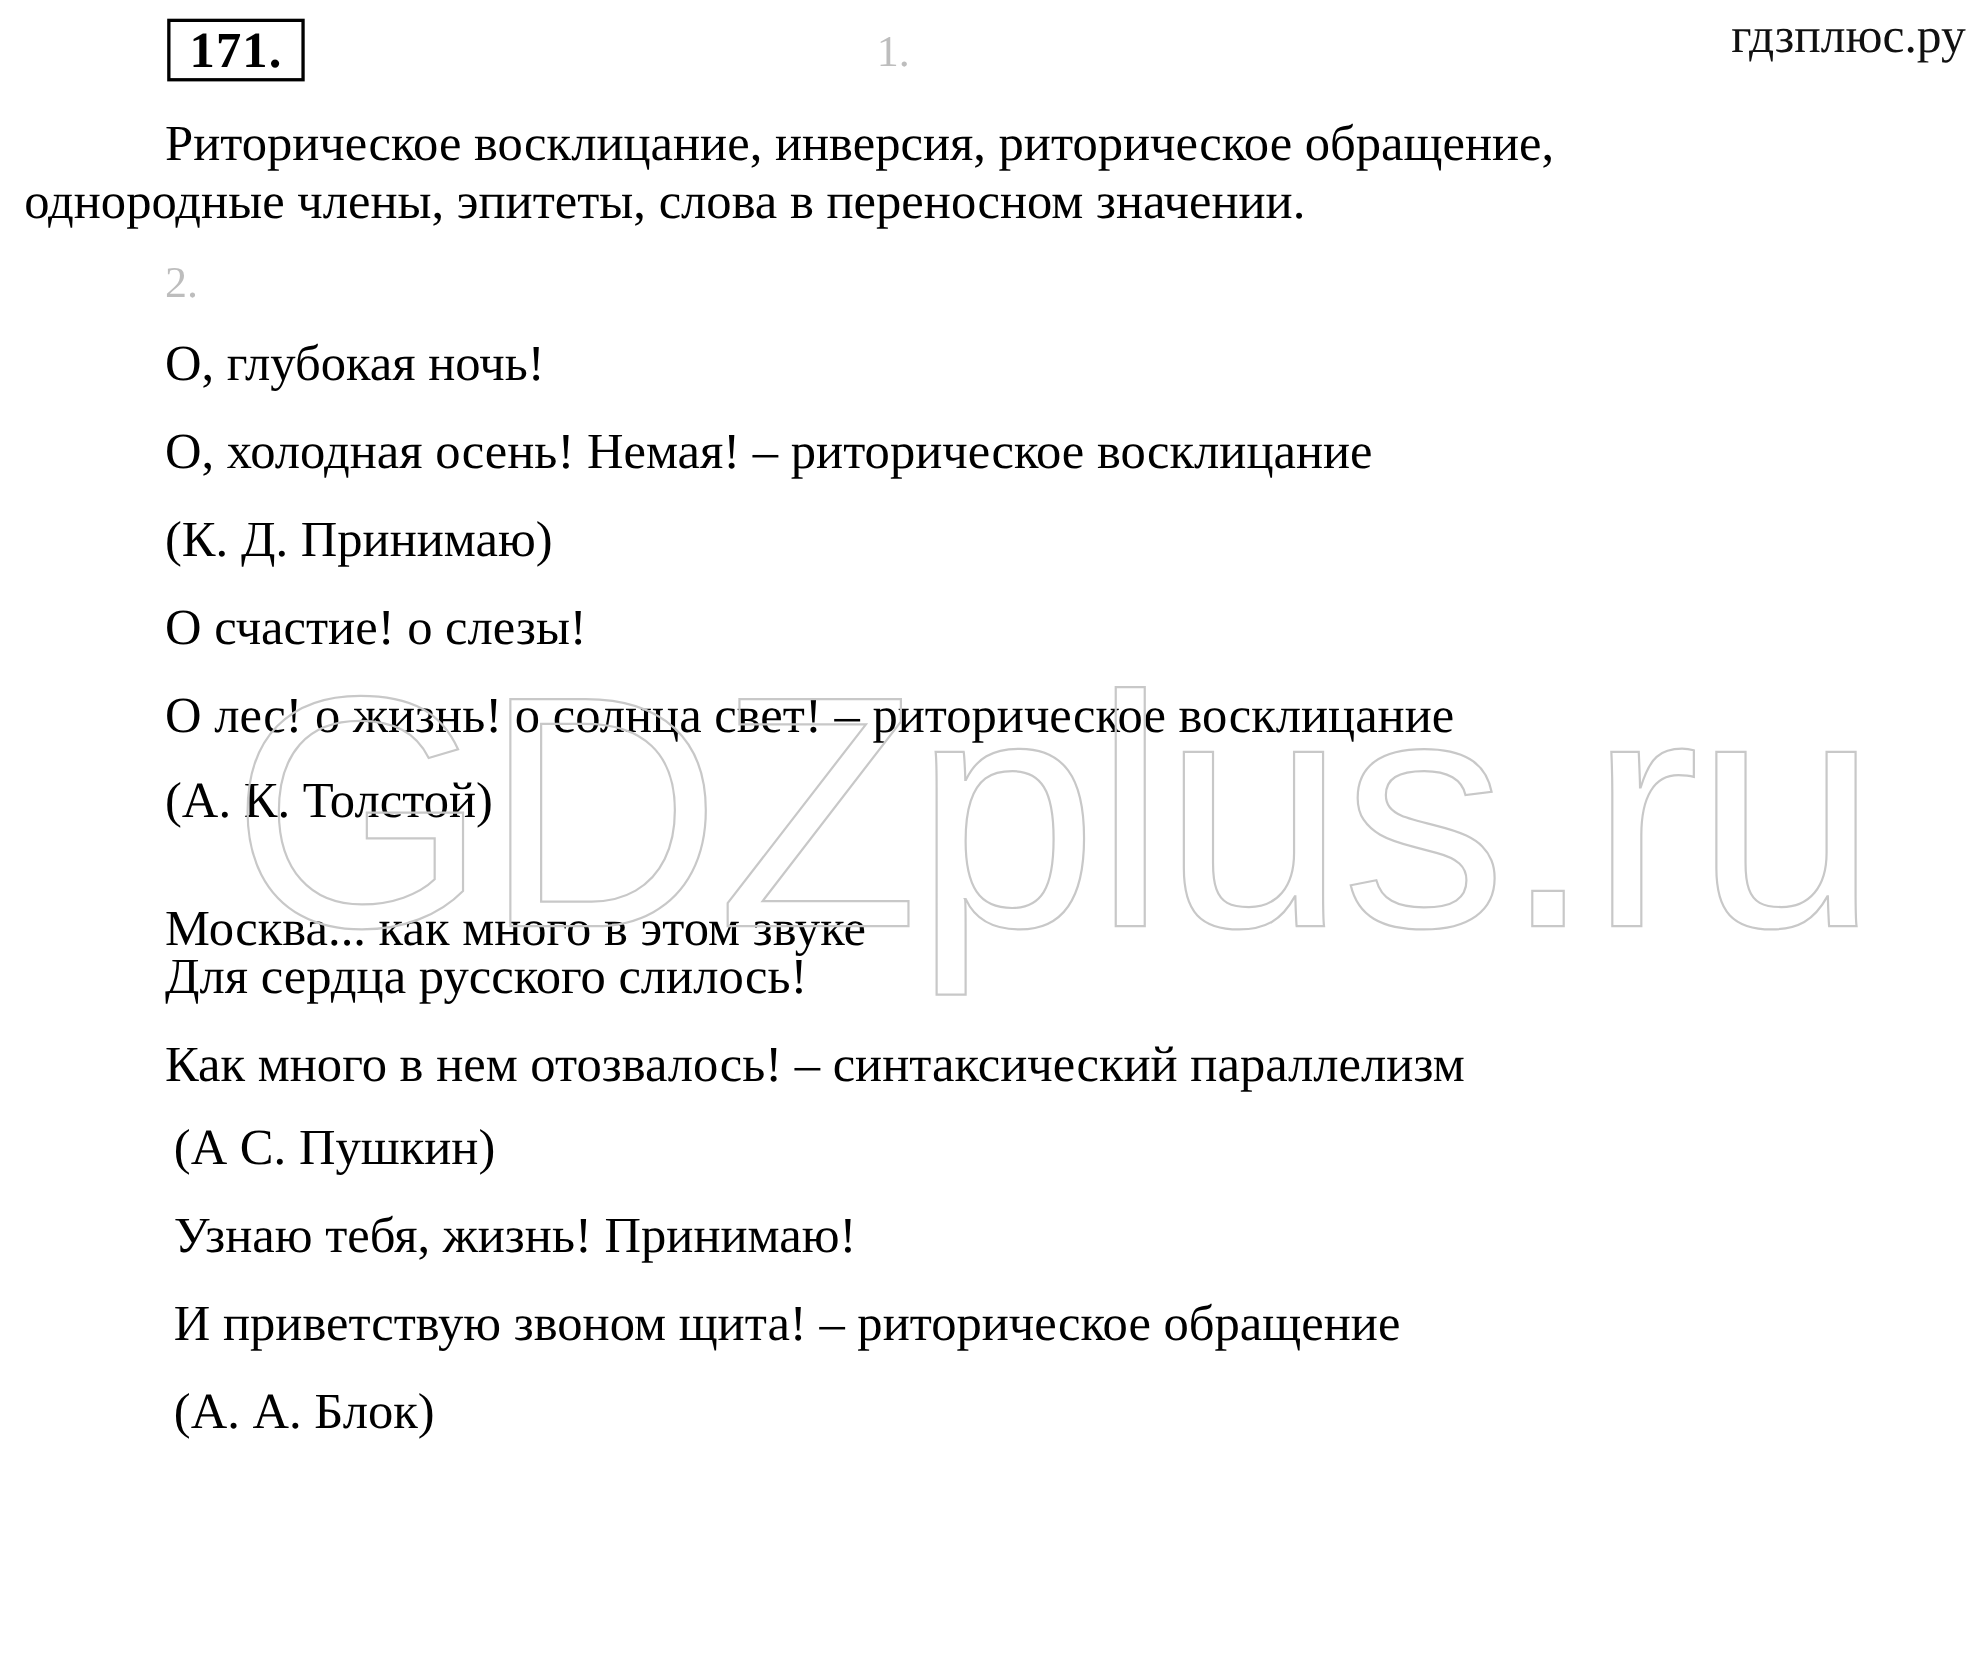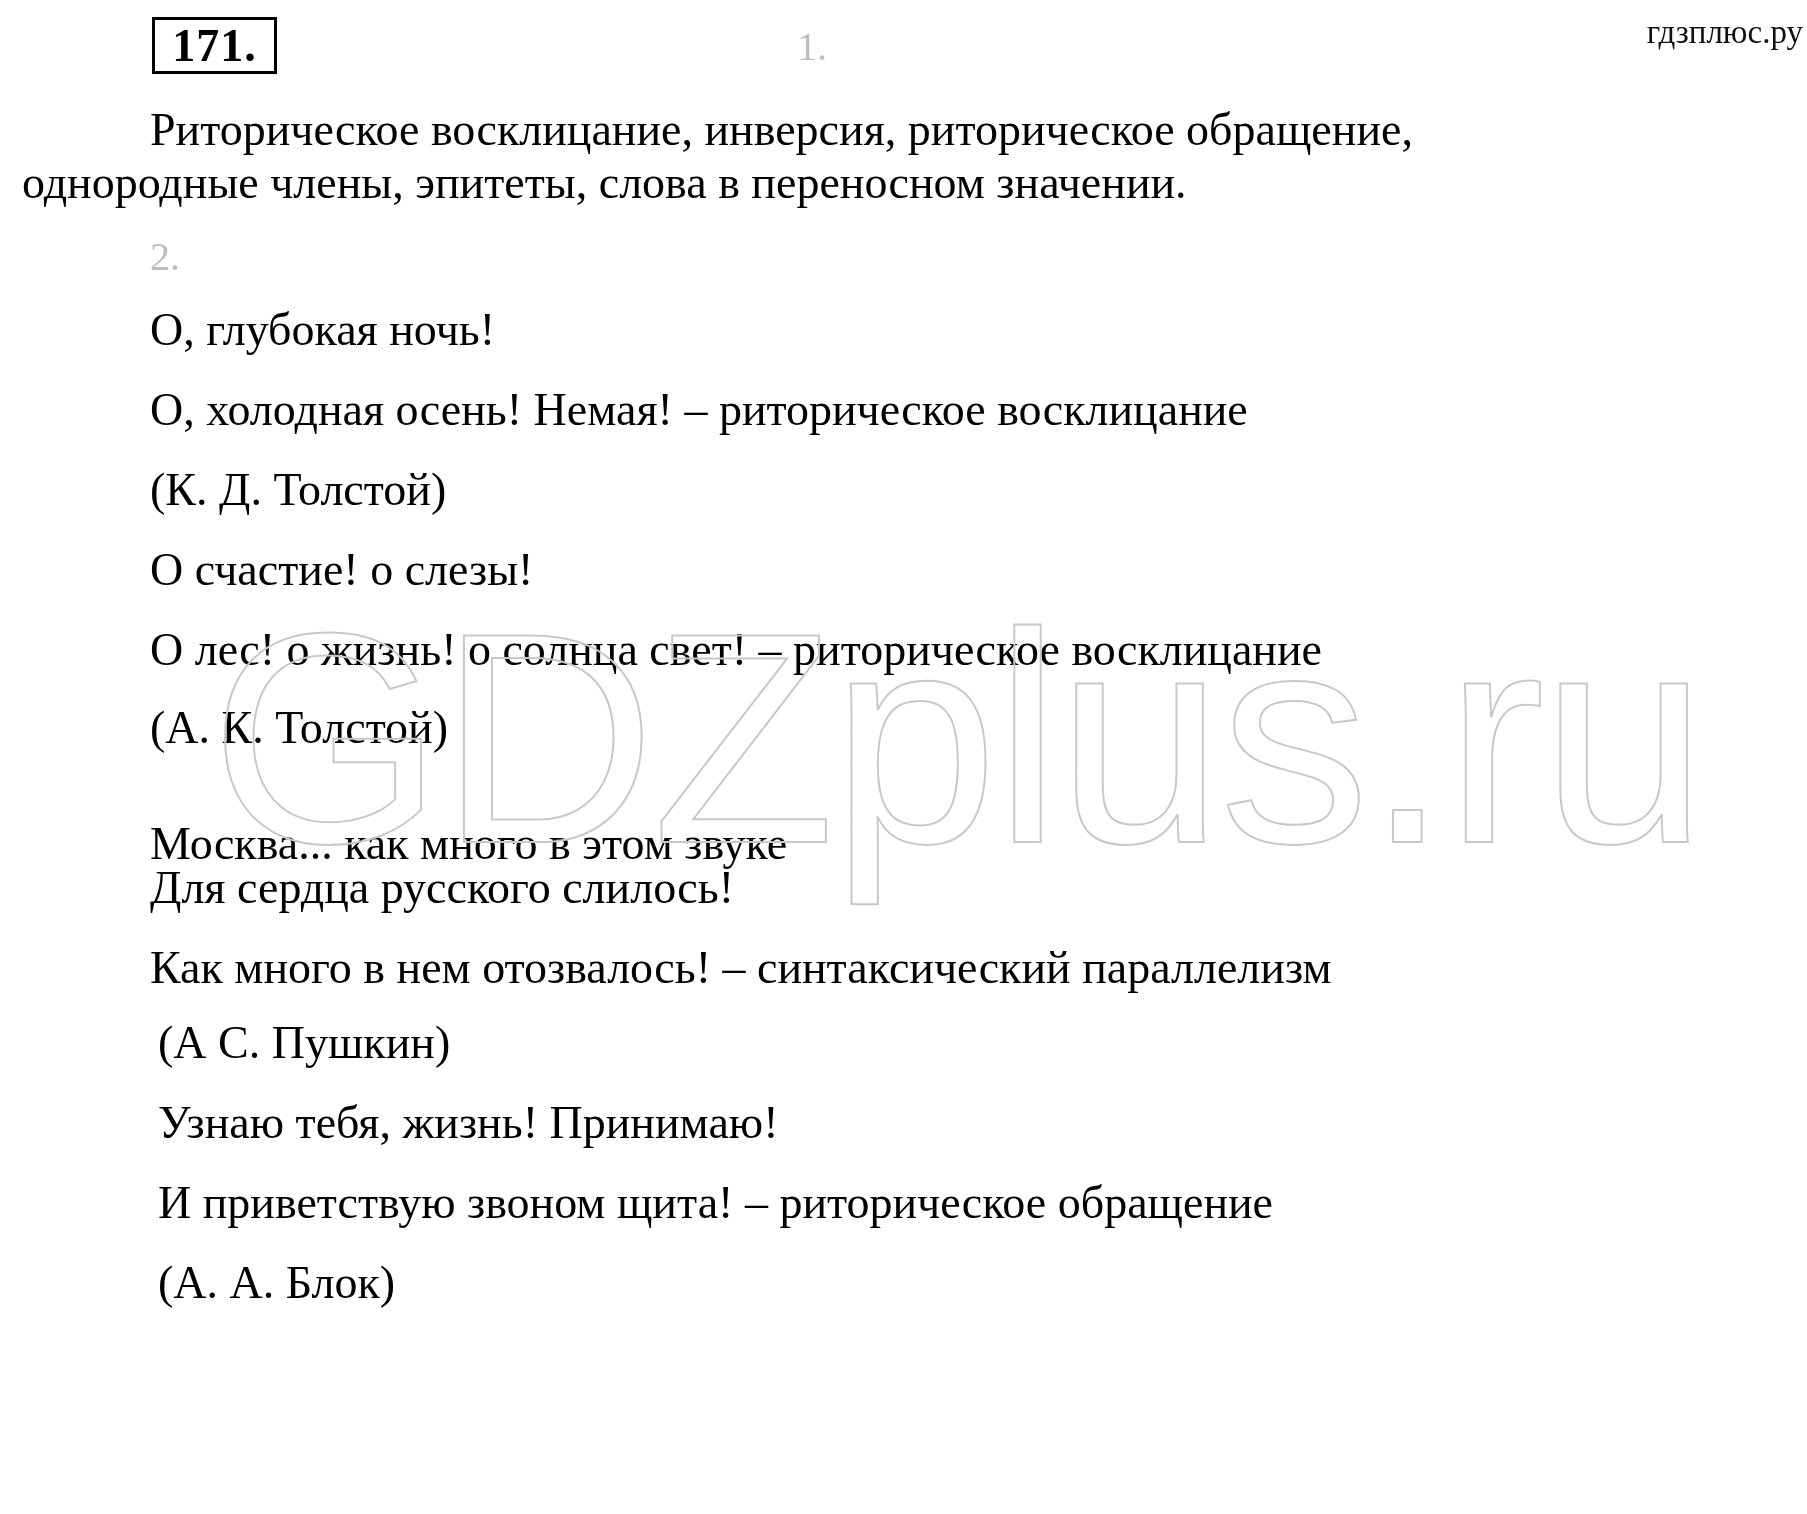--- a/index.html
+++ b/index.html
@@ -8,21 +8,21 @@
     font-family: "Liberation Serif", "DejaVu Serif", serif;
     color: #000;
   }
   .abs { position: absolute; white-space: nowrap; }
   .task-number {
     left: 152px; top: 17px; width: 119px; height: 51px;
     border: 3px solid #000; box-sizing: content-box;
     font-weight: bold; font-size: 46px; line-height: 51px;
     text-align: center; letter-spacing: 1px;
   }
-  .site-name { right: 0px; top: 4px; font-size: 33px; line-height: 56px; color: #111; padding-right: 4px; }
+  .site-name { right: 0px; top: 4px; font-size: 45px; line-height: 56px; color: #111; padding-right: 20px; }
   .sub-num { font-size: 40px; color: #bdbdbd; line-height: 50px; }
   .line { font-size: 46px; line-height: 56px; left: 150px; }
   .it { }
   .watermark {
     left: 210px; top: 588px; font-family: "Liberation Sans", "DejaVu Sans", sans-serif;
     font-size: 300px; line-height: 300px; color: transparent;
     -webkit-text-stroke: 2px #c8c8c8; letter-spacing: -4px;
     pointer-events: none; z-index: 2;
   }
 </style>
@@ -38,21 +38,21 @@
 <div class="abs line" style="left:22px; top:155px;">однородные члены, эпитеты, слова в переносном значении.</div>
 
 <div class="abs sub-num" style="left:150px; top:232px;">2.</div>
 
 <div class="abs line" style="top:302px;">
   <span>О, глубокая ночь!</span>
 </div>
 <div class="abs line" style="top:382px;">
   <span>О, холодная осень! Немая! </span><span class="it">– риторическое восклицание</span>
 </div>
-<div class="abs line it" style="top:462px;">(К. Д. Толстой)</div>
+<div class="abs line it" style="top:462px;">(К. Д. Принимаю)</div>
 
 <div class="abs line" style="top:542px;">
   <span>О счастие! о слезы!</span>
 </div>
 <div class="abs line" style="top:622px;">
   <span>О лес! о жизнь! о солнца свет! </span><span class="it">– риторическое восклицание</span>
 </div>
 <div class="abs line it" style="top:700px;text-align:center;">(А. К. Толстой)</div>
 
 <div class="abs line" style="top:816px;">

